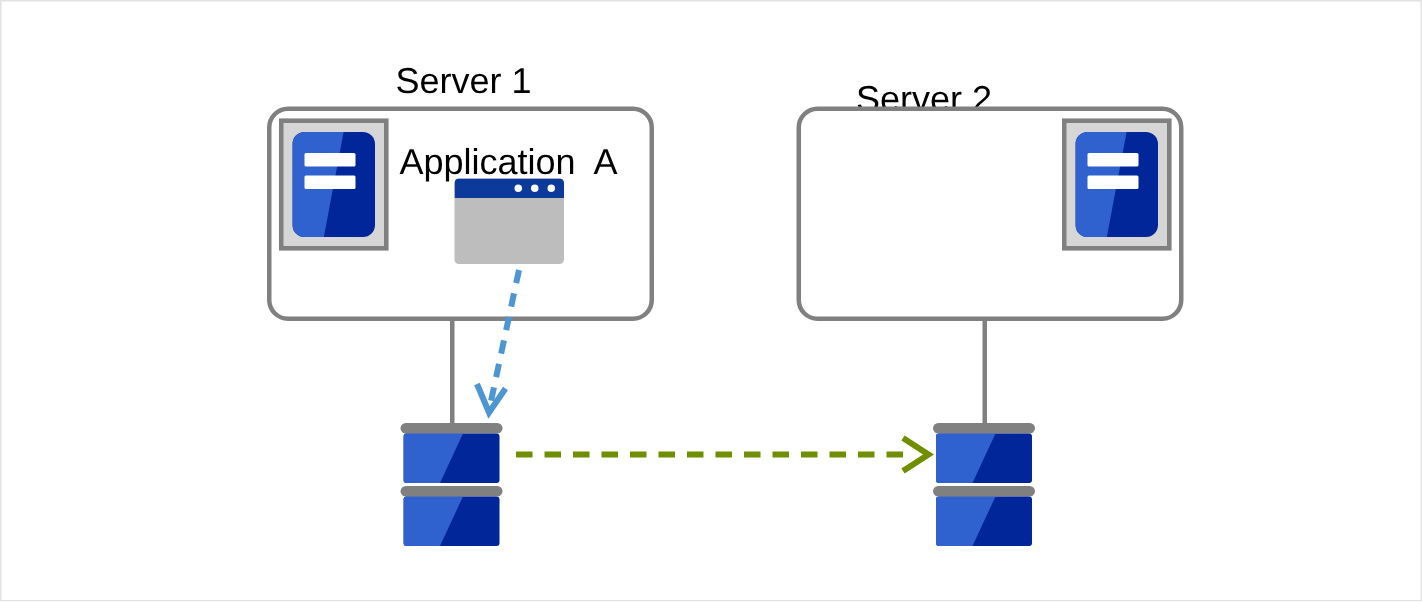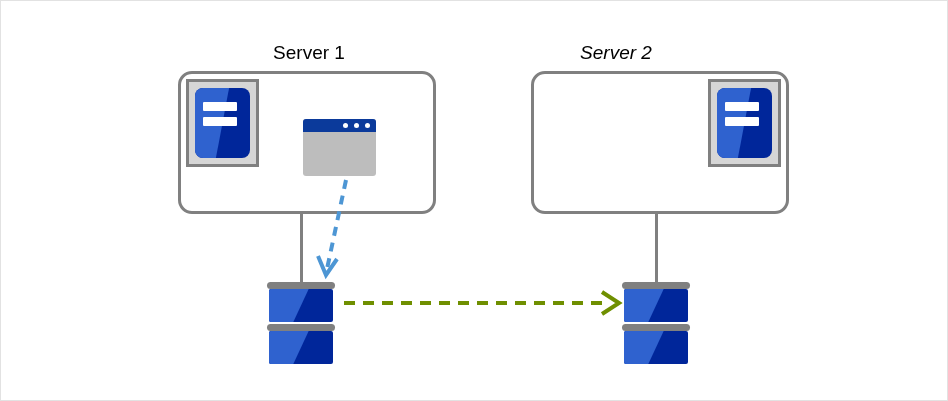--- a/index.html
+++ b/index.html
@@ -15,21 +15,21 @@
     border: 1px solid #e2e2e2;
     box-sizing: border-box;
     overflow: hidden;
     font-family: "Liberation Sans", sans-serif;
   }
   .abs { position: absolute; }
 
   
   .label {
     color: #000000;
-    font-size: 19px;
+    font-size: 24px;
     line-height: 1;
     white-space: pre;
     font-family: "Liberation Sans", sans-serif;
   }
   .label-center {
     text-align: center;
   }
 
   
   .server-box {
@@ -149,40 +149,41 @@
 
   <div class="abs server-box" style="left:177px; top:70px; width:258px; height:143px;"></div>
 
   <div class="abs srv-icon-frame" style="left:185px; top:78px; width:73px; height:88px;">
     <div class="srv-icon-body">
       <div class="srv-bar b1"></div>
       <div class="srv-bar b2"></div>
     </div>
   </div>
 
+  <div class="abs label label-center" style="left:258px; top:96px; width:160px;">Application  A</div>
 
   <div class="abs app-win" style="left:302px; top:118px; width:73px; height:57px;">
     <div class="app-win-title">
       <span class="app-dot" style="right:6px;"></span>
       <span class="app-dot" style="right:17px;"></span>
       <span class="app-dot" style="right:28px;"></span>
     </div>
   </div>
 
   <div class="abs connector" style="left:299px; top:213px; height:71px;"></div>
 
   <div class="abs disk" style="left:266px; top:281px; width:68px; height:86px;">
     <div class="disk-plate" style="top:0px;"></div>
     <div class="disk-block" style="top:7px;"></div>
     <div class="disk-plate" style="top:42px;"></div>
     <div class="disk-block" style="top:49px;"></div>
   </div>
 
 
-  <div class="abs label label-center" style="left:545px; top:42px; width:140px;font-style:italic;">Server 2</div>
+  <div class="abs label label-center" style="left:545px; top:54px; width:140px;">Server 2</div>
 
   <div class="abs server-box" style="left:530px; top:70px; width:258px; height:143px;"></div>
 
   <div class="abs srv-icon-frame" style="left:707px; top:78px; width:73px; height:88px;">
     <div class="srv-icon-body">
       <div class="srv-bar b1"></div>
       <div class="srv-bar b2"></div>
     </div>
   </div>
 

